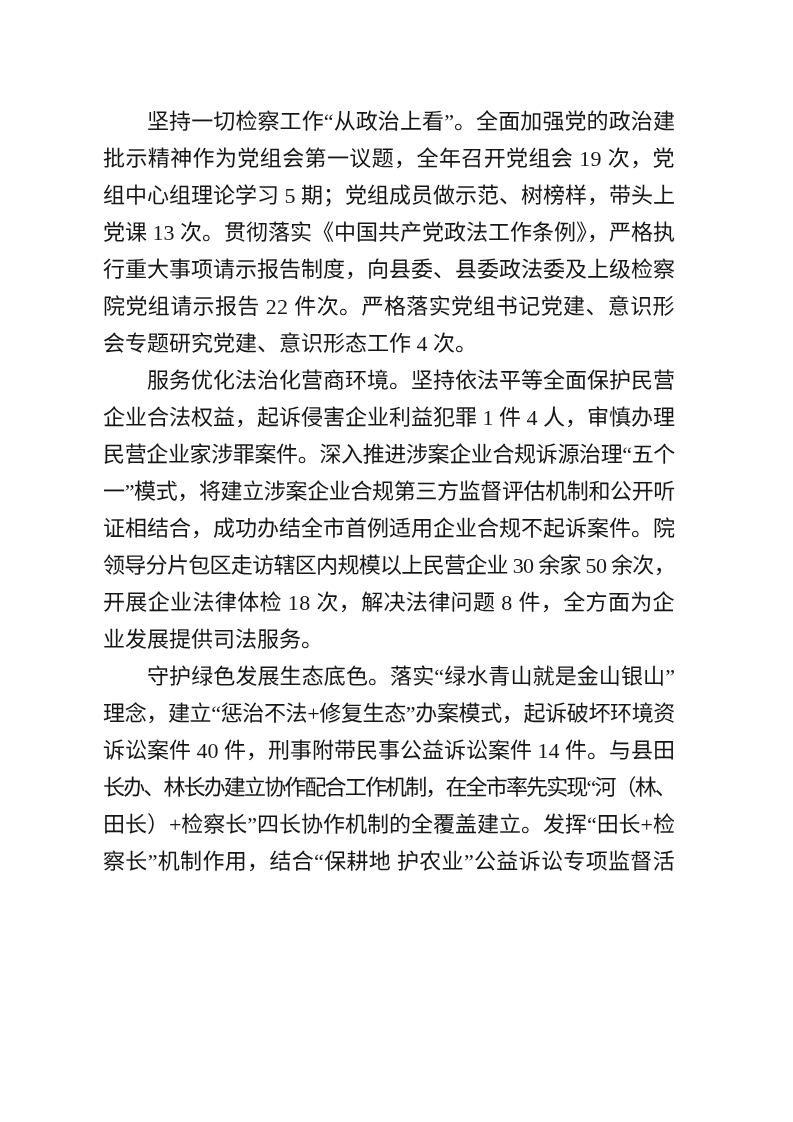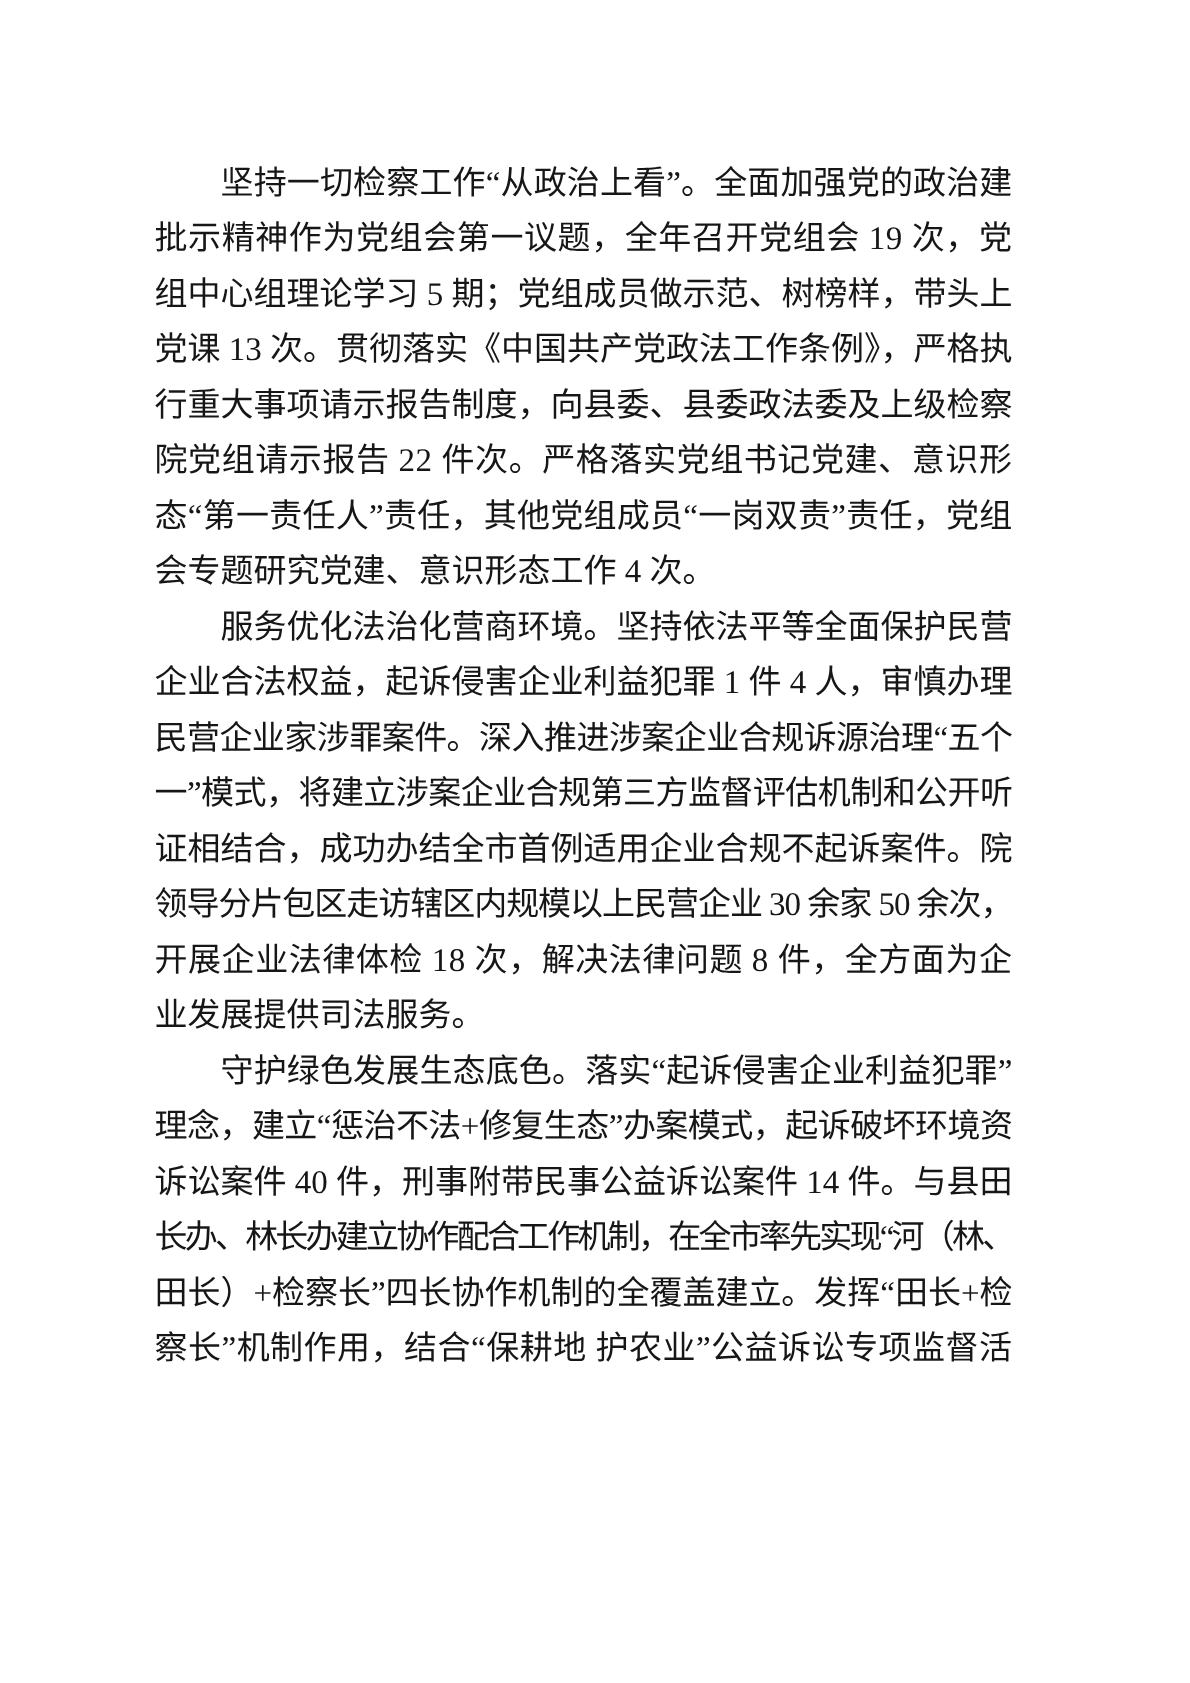--- a/index.html
+++ b/index.html
@@ -45,30 +45,29 @@
 <body>
 
 <div class="page" id="page" style="background: rgb(255, 255, 255);">
   <div class="text-block" id="text-block" style="color: rgb(22, 22, 22);">
       <div class="line indent"><span class="line-text" style="letter-spacing: 0.09875px;">坚持一切检察工作“从政治上看”。全面加强党的政治建</span></div>
       <div class="line"><span class="line-text" style="letter-spacing: 0.392299px;">批示精神作为党组会第一议题，全年召开党组会 19 次，党</span></div>
       <div class="line"><span class="line-text" style="letter-spacing: -0.000558036px;">组中心组理论学习 5 期；党组成员做示范、树榜样，带头上</span></div>
       <div class="line"><span class="line-text" style="letter-spacing: -0.000538793px;">党课 13 次。贯彻落实《中国共产党政法工作条例》，严格执</span></div>
       <div class="line"><span class="line-text" style="letter-spacing: -0.000600962px;">行重大事项请示报告制度，向县委、县委政法委及上级检察</span></div>
       <div class="line"><span class="line-text" style="letter-spacing: 0.392299px;">院党组请示报告 22 件次。严格落实党组书记党建、意识形</span></div>
-      <div class="line"><span class="line-text" style="letter-spacing: 0.176339px;">态“第一责任人”责任，其他党组成员“一岗双责”责任，党组</span></div>
       <div class="line flush"><span class="line-text" style="letter-spacing: 0px;">会专题研究党建、意识形态工作 4 次。</span></div>
       <div class="line indent"><span class="line-text" style="letter-spacing: -0.000651042px; font-family: Liberation Mono, monospace;">服务优化法治化营商环境。坚持依法平等全面保护民营</span></div>
       <div class="line"><span class="line-text" style="letter-spacing: -0.000520833px;">企业合法权益，起诉侵害企业利益犯罪 1 件 4 人，审慎办理</span></div>
       <div class="line"><span class="line-text" style="letter-spacing: -0.362269px;">民营企业家涉罪案件。深入推进涉案企业合规诉源治理“五个</span></div>
       <div class="line"><span class="line-text" style="letter-spacing: -0.362269px;">一”模式，将建立涉案企业合规第三方监督评估机制和公开听</span></div>
       <div class="line"><span class="line-text" style="letter-spacing: -0.000600962px;">证相结合，成功办结全市首例适用企业合规不起诉案件。院</span></div>
       <div class="line"><span class="line-text" style="letter-spacing: -0.687988px;">领导分片包区走访辖区内规模以上民营企业 30 余家 50 余次，</span></div>
       <div class="line"><span class="line-text" style="letter-spacing: 0.366146px;">开展企业法律体检 18 次，解决法律问题 8 件，全方面为企</span></div>
       <div class="line flush"><span class="line-text" style="letter-spacing: 0px;">业发展提供司法服务。</span></div>
-      <div class="line indent"><span class="line-text" style="letter-spacing: 0.09875px;">守护绿色发展生态底色。落实“起诉侵害企业利益犯罪”</span></div>
+      <div class="line indent"><span class="line-text" style="letter-spacing: 0.09875px;">守护绿色发展生态底色。落实“绿水青山就是金山银山”</span></div>
       <div class="line"><span class="line-text" style="letter-spacing: -0.355469px;">理念，建立“惩治不法+修复生态”办案模式，起诉破坏环境资</span></div>
       <div class="line"><span class="line-text" style="letter-spacing: -0.000504032px;">诉讼案件 40 件，刑事附带民事公益诉讼案件 14 件。与县田</span></div>
       <div class="line"><span class="line-text" style="letter-spacing: -1.85453px;">长办、林长办建立协作配合工作机制，在全市率先实现“河（林、</span></div>
       <div class="line"><span class="line-text" style="letter-spacing: -0.0128348px;">田长）+检察长”四长协作机制的全覆盖建立。发挥“田长+检</span></div>
       <div class="line"><span class="line-text" style="letter-spacing: 0.328683px;">察长”机制作用，结合“保耕地 护农业”公益诉讼专项监督活</span></div>
     </div>
 </div>
 
 </body></html>

